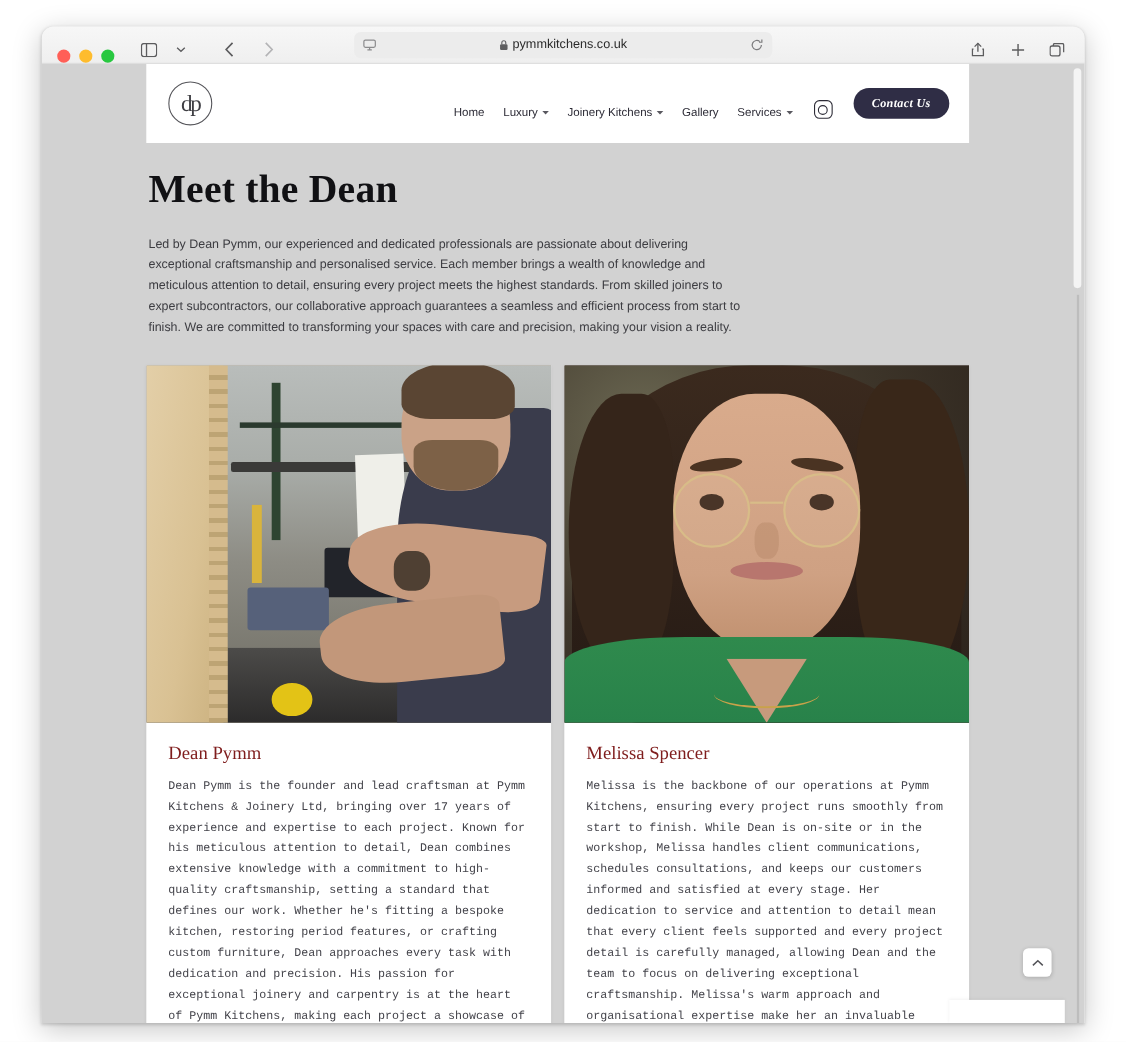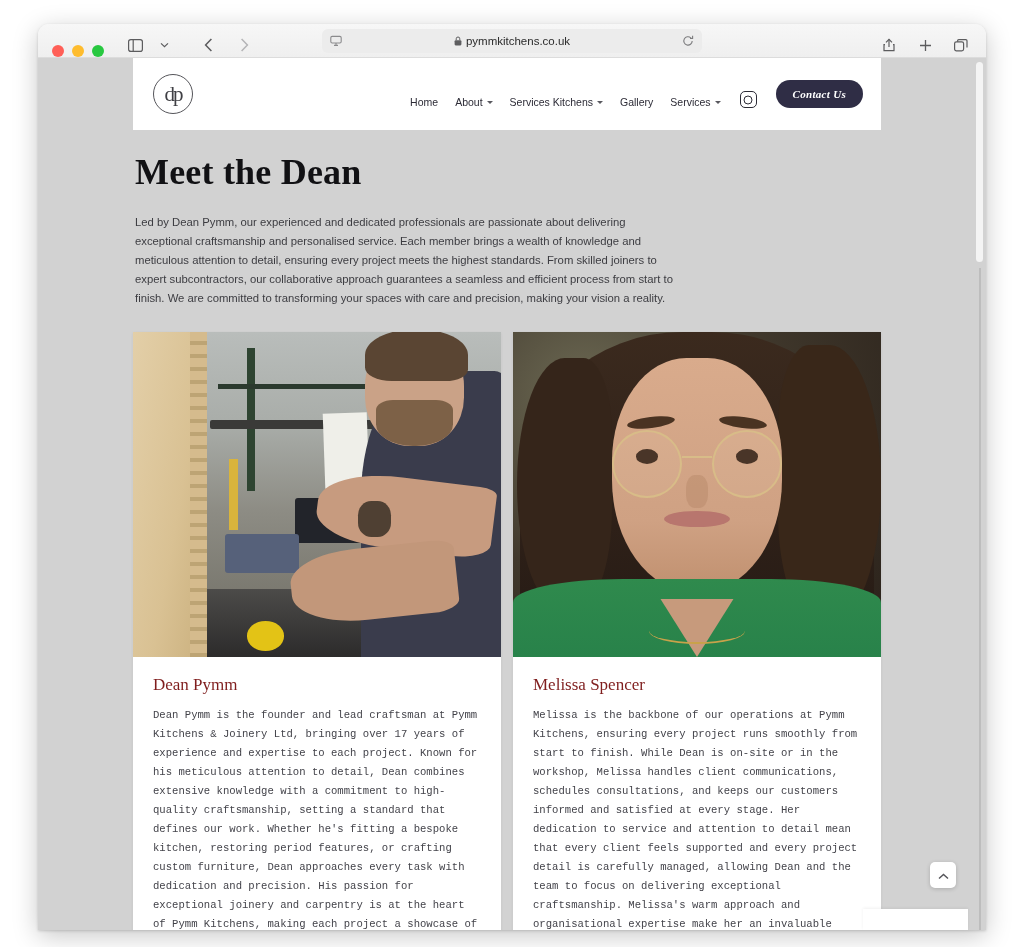--- a/index.html
+++ b/index.html
@@ -490,25 +490,25 @@
             <div class="monogram">
               <span class="mg-text">dp</span>
             </div>
           </div>
 
           <nav class="nav">
             <div class="nav-item">
               <span>Home</span>
             </div>
             <div class="nav-item">
-              <span>About</span>
+              <span>Luxury</span>
               <span class="caret"></span>
             </div>
             <div class="nav-item">
-              <span>Services Kitchens</span>
+              <span>Joinery Kitchens</span>
               <span class="caret"></span>
             </div>
             <div class="nav-item">
               <span>Gallery</span>
             </div>
             <div class="nav-item">
               <span>Services</span>
               <span class="caret"></span>
             </div>
             <div class="ig-icon"></div>

